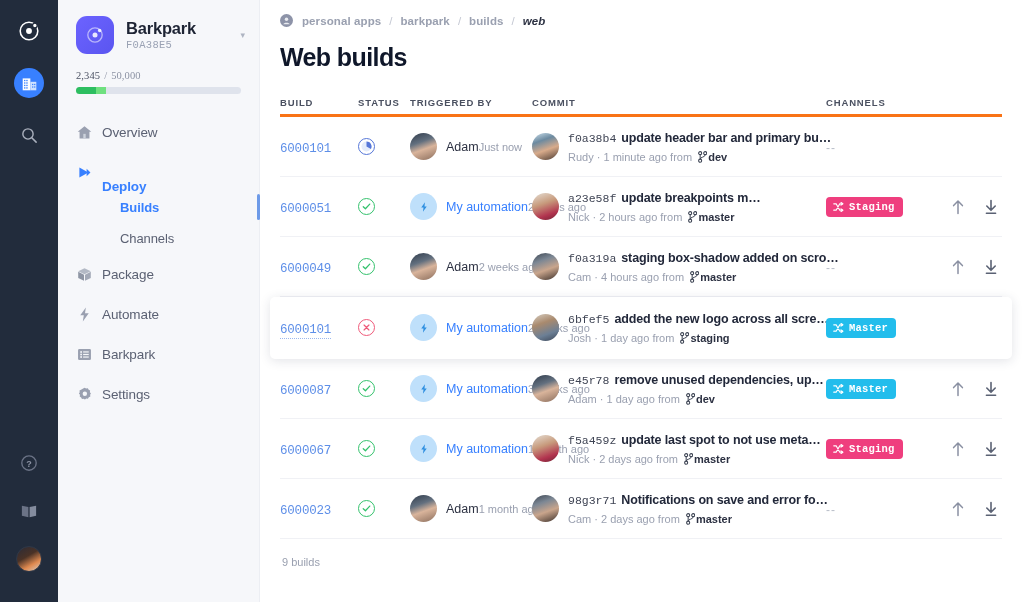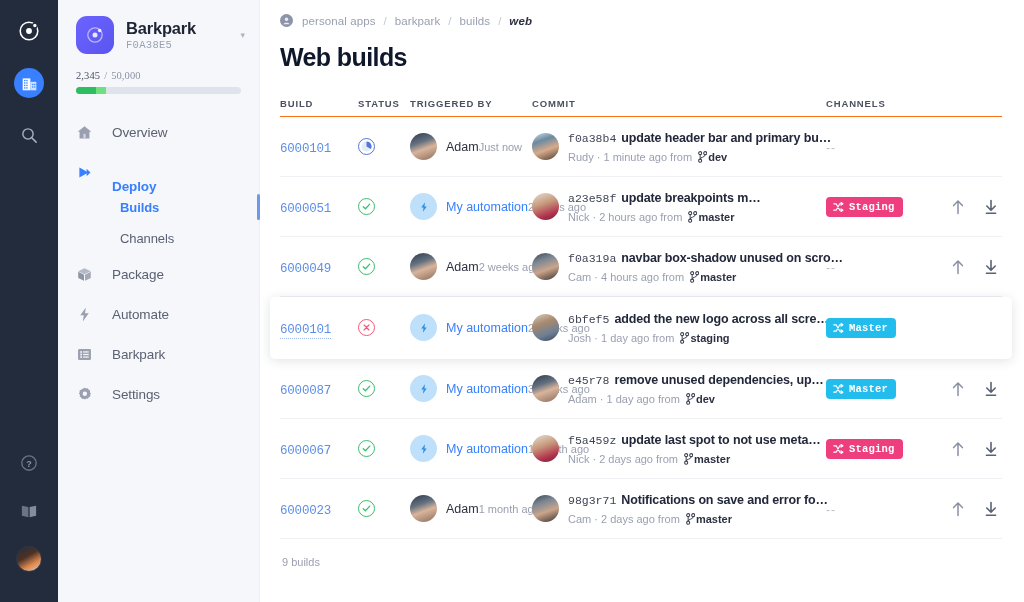--- a/index.html
+++ b/index.html
@@ -59,54 +59,53 @@
     overflow: hidden; display: flex;
   }
   .usage-seg-a { background: #2dbe60; height: 100%; }
   .usage-seg-b { background: #6fe07f; height: 100%; }
 
   .nav { margin-top: 18px; }
   .nav-item {
     display: flex; align-items: center; height: 40px;
     padding-left: 18px; font-size: 13.5px; color: #5b6173; cursor: pointer;
     position: relative;
-    gap: 10px;
   }
   .nav-icon { width: 26px; flex: 0 0 26px; display: flex; align-items: center; justify-content: flex-start; }
   .nav-label { letter-spacing: -.1px; }
   .nav-item.accent .nav-label { color: #3880ff; font-weight: bold; margin-top: 28px; }
   .nav-sub { padding-left: 62px; height: 31px; font-size: 13px; }
   .nav-sub.active .nav-label { color: #3880ff; font-weight: bold; }
   .nav-sub .nav-active-bar {
     position: absolute; right: -1px; top: 2px; width: 3px; height: 26px;
     background: #6d9ae8; border-radius: 2px;
   }
 
   
   .main { flex: 1 1 auto; background: #fff; padding: 14px 0 0 0; overflow: hidden; }
   .crumbs { display: flex; align-items: center; padding-left: 20px; font-size: 11.5px; color: #9aa0b0; }
   .crumb-ico {
     width: 13px; height: 13px; border-radius: 50%; background: #8d93a8;
     margin-right: 8px; display: flex; align-items: center; justify-content: center;
   }
-  .crumb { padding: 0 1px; letter-spacing: .1px; }
+  .crumb { padding: 0 1px; letter-spacing: .1px; font-weight: bold; }
   .crumb.cur { color: #2c3142; font-weight: bold; font-style: italic; }
   .crumb-sep { padding: 0 7px; color: #c3c7d2; }
 
   .title-row { display: flex; align-items: center; padding: 16px 22px 0 20px; }
   .page-title { font-size: 25px; font-weight: bold; color: #0f172a; letter-spacing: -.6px; flex: 1 1 auto; }
   .new-btn {
     border: 1px solid #eceef3; background: #fff; border-radius: 5px;
     padding: 9px 15px; font-size: 13px; font-weight: bold; color: #3880ff;
     box-shadow: 0 1px 3px rgba(50,60,90,.09); cursor: pointer;
     font-family: "Liberation Sans", sans-serif;
   }
 
   .table { margin: 19px 22px 0 20px; }
-  .thead { display: flex; align-items: center; height: 26px; border-bottom: 1px solid #f97316; }
+  .thead { display: flex; align-items: center; height: 26px; border-bottom: 3px solid #f97316; }
   .th {
     font-size: 9.5px; font-weight: bold; color: #4a5060;
     letter-spacing: .85px; text-transform: uppercase;
   }
   .c-build   { width: 78px; flex: 0 0 78px; }
   .c-status  { width: 52px; flex: 0 0 52px; }
   .c-trig    { width: 122px; flex: 0 0 122px; }
   .c-commit  { flex: 1 1 auto; min-width: 0; }
   .c-chan    { width: 108px; flex: 0 0 108px; }
   .c-act     { width: 68px; flex: 0 0 68px; }
@@ -452,21 +451,21 @@
                   <path d="M1.4 5.2 L3.8 7.5 L8.6 2.3" fill="none" stroke="#34c26d" stroke-width="1.4" stroke-linecap="round" stroke-linejoin="round"></path>
                 </svg>
               </span>
             </div>
             <div class="c-trig trig">
               <span class="trig-av" style="background:linear-gradient(160deg,#2f3a4a 0%,#63707f 35%,#d9b49b 58%,#8a6d5c 100%)"></span>
               <span class="trig-txt"><span class="trig-name">Adam</span><span class="trig-when">2 weeks ago</span></span>
             </div>
             <div class="c-commit commit">
               <span class="commit-av" style="background:linear-gradient(160deg,#3b4450 0%,#7c8794 30%,#c9a58c 60%,#3a2f2a 100%)"></span>
-              <span class="commit-txt"><span class="commit-line1"><span class="sha">f0a319a</span><span class="cmsg">navbar box-shadow unused on scro…</span></span><span class="commit-line2">Cam · 4 hours ago from <span><svg class="branch-ico" width="9" height="12" viewBox="0 0 10 13">
+              <span class="commit-txt"><span class="commit-line1"><span class="sha">f0a319a</span><span class="cmsg">staging box-shadow added on scro…</span></span><span class="commit-line2">Cam · 4 hours ago from <span><svg class="branch-ico" width="9" height="12" viewBox="0 0 10 13">
                       <circle cx="2.4" cy="2.2" r="1.7" fill="none" stroke="#3b4252" stroke-width="1.2"></circle>
                       <circle cx="2.4" cy="10.6" r="1.7" fill="none" stroke="#3b4252" stroke-width="1.2"></circle>
                       <circle cx="8" cy="2.2" r="1.7" fill="none" stroke="#3b4252" stroke-width="1.2"></circle>
                       <path d="M2.4 4 L2.4 8.9 M8 4 C8 7 2.4 6.4 2.4 8.9" fill="none" stroke="#3b4252" stroke-width="1.1"></path>
                     </svg></span><b>master</b></span></span>
             </div>
             <div class="c-chan"><span class="dash">--</span></div>
             <div class="c-act acts">
               <span class="act"><svg width="14" height="16" viewBox="0 0 14 16">
                   <path d="M7 14.4 L7 2.4 M2.6 6.6 L7 2 L11.4 6.6" fill="none" stroke="#8a90a2" stroke-width="1.5" stroke-linecap="round" stroke-linejoin="round"></path>

